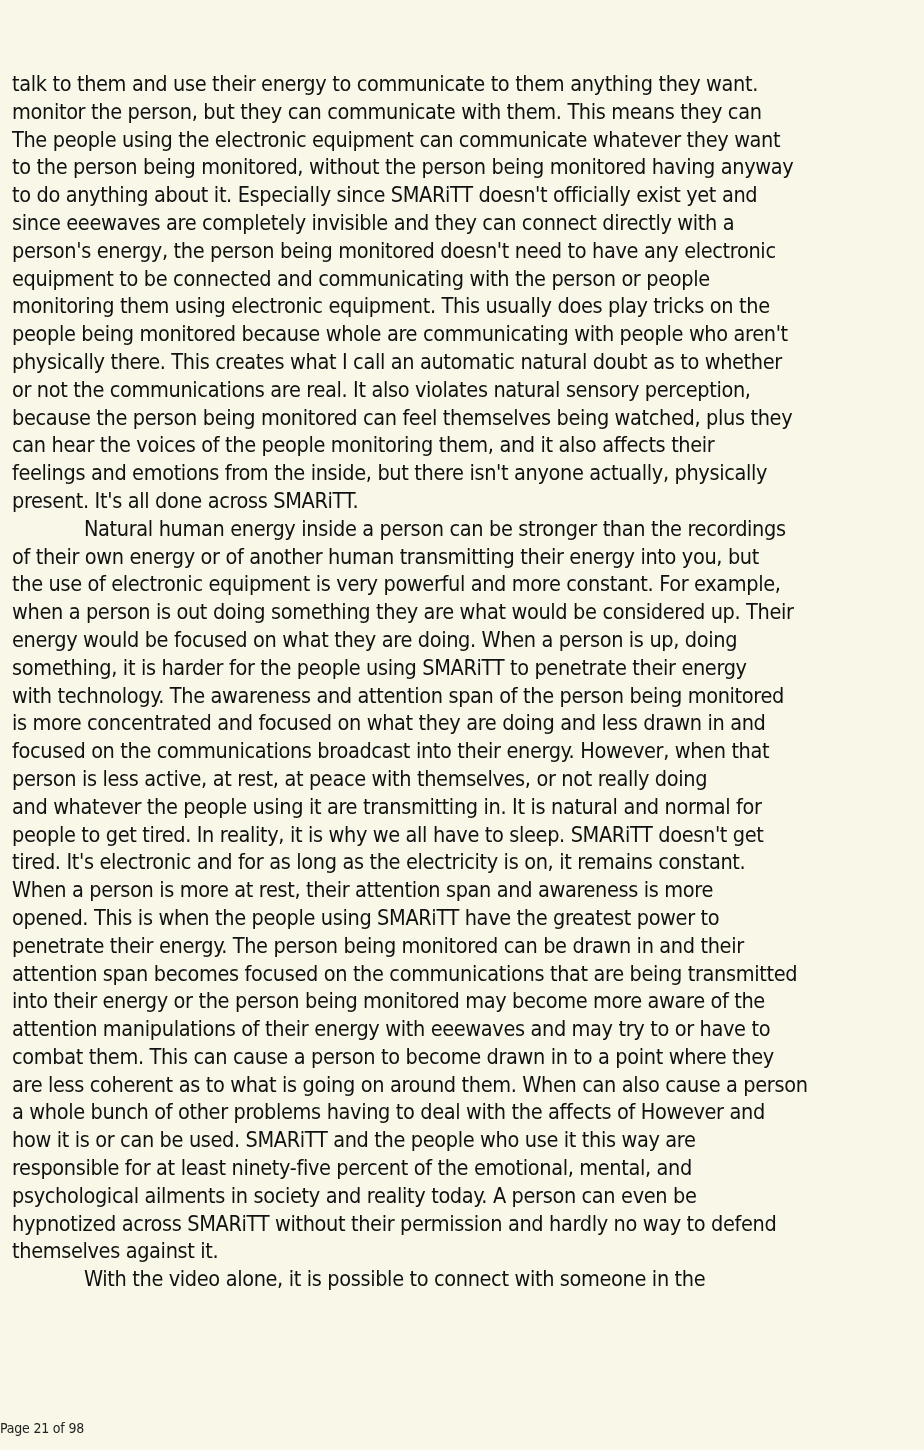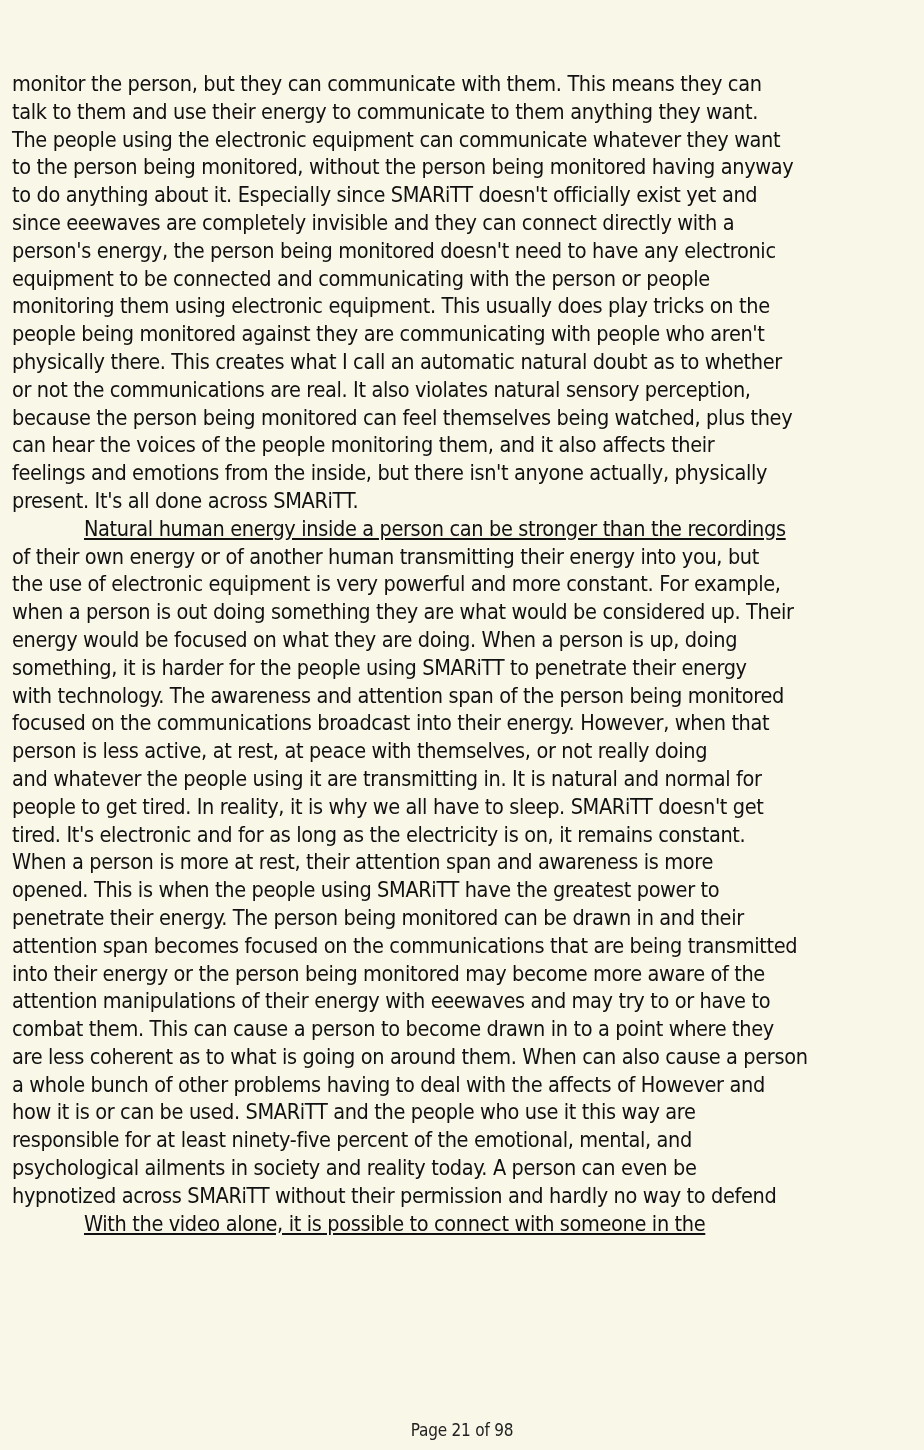--- a/index.html
+++ b/index.html
@@ -9,67 +9,69 @@
     font-family: "DejaVu Sans Condensed", "Liberation Sans Narrow", "DejaVu Sans", sans-serif;
     color: #111;
     position: relative;
   }
   .page { position: absolute; left: 12px; top: 70px; width: 905px; }
   .line {
     font-size: 21.5px; line-height: 27.8px; height: 27.8px;
     white-space: nowrap; letter-spacing: -0.35px;
     font-stretch: condensed;
   }
-  .line.indent { padding-left: 72px; text-decoration: underline; }
+  .line.indent { padding-left: 72px; }
   .footer {
-    position: absolute; top: 1420px; left: 0; width: 924px; text-align: center;
-    font-size: 17px; color: #222; letter-spacing: -0.2px;
+    position: absolute; top: 1420px; left: 0; width: 924px; text-align: left;
+    font-size: 14px; color: #222; letter-spacing: -0.2px;
   }
 </style>
 </head>
 <body>
 
 <div class="page" id="page">
+    <div class="line">talk to them and use their energy to communicate to them anything they want.</div>
     <div class="line">monitor the person, but they can communicate with them. This means they can</div>
-    <div class="line">talk to them and use their energy to communicate to them anything they want.</div>
     <div class="line">The people using the electronic equipment can communicate whatever they want</div>
     <div class="line">to the person being monitored, without the person being monitored having anyway</div>
     <div class="line">to do anything about it. Especially since SMARiTT doesn't officially exist yet and</div>
     <div class="line">since eeewaves are completely invisible and they can connect directly with a</div>
     <div class="line">person's energy, the person being monitored doesn't need to have any electronic</div>
     <div class="line">equipment to be connected and communicating with the person or people</div>
     <div class="line">monitoring them using electronic equipment. This usually does play tricks on the</div>
-    <div class="line">people being monitored against they are communicating with people who aren't</div>
+    <div class="line">people being monitored because whole are communicating with people who aren't</div>
     <div class="line">physically there. This creates what I call an automatic natural doubt as to whether</div>
     <div class="line">or not the communications are real. It also violates natural sensory perception,</div>
     <div class="line">because the person being monitored can feel themselves being watched, plus they</div>
     <div class="line">can hear the voices of the people monitoring them, and it also affects their</div>
     <div class="line">feelings and emotions from the inside, but there isn't anyone actually, physically</div>
     <div class="line">present. It's all done across SMARiTT.</div>
     <div class="line indent">Natural human energy inside a person can be stronger than the recordings</div>
     <div class="line">of their own energy or of another human transmitting their energy into you, but</div>
     <div class="line">the use of electronic equipment is very powerful and more constant. For example,</div>
     <div class="line">when a person is out doing something they are what would be considered up. Their</div>
     <div class="line">energy would be focused on what they are doing. When a person is up, doing</div>
     <div class="line">something, it is harder for the people using SMARiTT to penetrate their energy</div>
     <div class="line">with technology. The awareness and attention span of the person being monitored</div>
+    <div class="line">is more concentrated and focused on what they are doing and less drawn in and</div>
     <div class="line">focused on the communications broadcast into their energy. However, when that</div>
     <div class="line">person is less active, at rest, at peace with themselves, or not really doing</div>
     <div class="line">and whatever the people using it are transmitting in. It is natural and normal for</div>
     <div class="line">people to get tired. In reality, it is why we all have to sleep. SMARiTT doesn't get</div>
     <div class="line">tired. It's electronic and for as long as the electricity is on, it remains constant.</div>
     <div class="line">When a person is more at rest, their attention span and awareness is more</div>
     <div class="line">opened. This is when the people using SMARiTT have the greatest power to</div>
     <div class="line">penetrate their energy. The person being monitored can be drawn in and their</div>
     <div class="line">attention span becomes focused on the communications that are being transmitted</div>
     <div class="line">into their energy or the person being monitored may become more aware of the</div>
     <div class="line">attention manipulations of their energy with eeewaves and may try to or have to</div>
     <div class="line">combat them. This can cause a person to become drawn in to a point where they</div>
     <div class="line">are less coherent as to what is going on around them. When can also cause a person</div>
     <div class="line">a whole bunch of other problems having to deal with the affects of However and</div>
     <div class="line">how it is or can be used. SMARiTT and the people who use it this way are</div>
     <div class="line">responsible for at least ninety-five percent of the emotional, mental, and</div>
     <div class="line">psychological ailments in society and reality today. A person can even be</div>
     <div class="line">hypnotized across SMARiTT without their permission and hardly no way to defend</div>
+    <div class="line">themselves against it.</div>
     <div class="line indent">With the video alone, it is possible to connect with someone in the</div>
   </div>
 
 <div class="footer">Page 21 of 98</div>
 
 </body></html>

